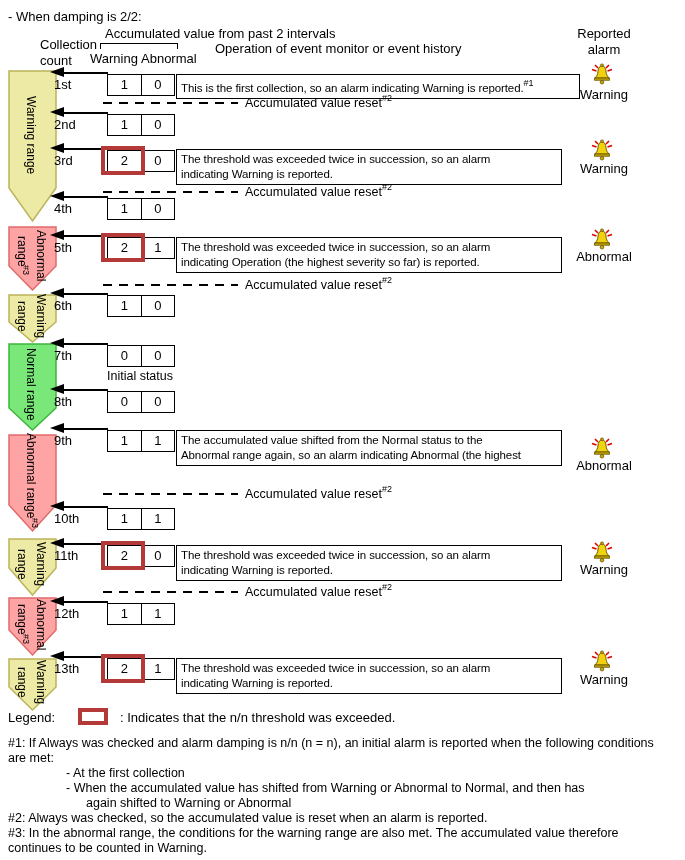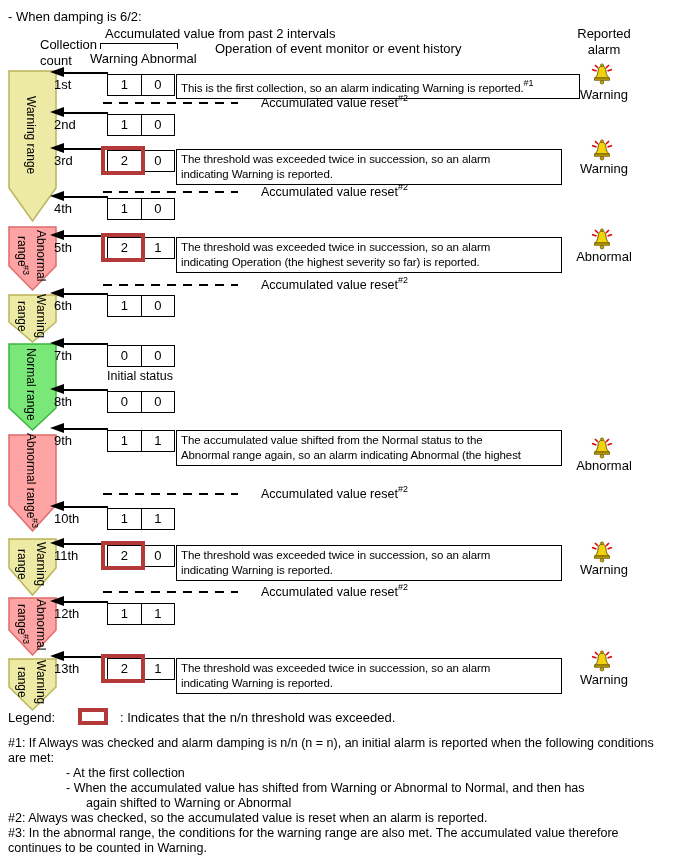--- a/index.html
+++ b/index.html
@@ -24,42 +24,42 @@
   .hl{position:absolute;left:101px;width:44px;height:29px;box-sizing:border-box;
       border:4px solid #B43A3A;background:transparent;}
   
   .desc{position:absolute;left:176px;width:376px;border:1.5px solid #000;
         background:#fff;padding:2px 4px;font-size:11.5px;letter-spacing:-0.1px;}
   .desc .dl{line-height:15px;white-space:nowrap;}
   sup.sp{font-size:9px;position:relative;top:-1px;}
   
   .reset{position:absolute;left:103px;width:135px;height:2px;
          background:repeating-linear-gradient(90deg,#000 0 9px,transparent 9px 16px);}
-  .rlabel{position:absolute;left:261px;font-size:12.5px;white-space:nowrap;}
+  .rlabel{position:absolute;left:245px;font-size:12.5px;white-space:nowrap;}
   
   .bell{position:absolute;left:590px;}
   .al{position:absolute;left:566px;width:76px;text-align:center;font-size:13px;}
   
   .vtwrap{position:absolute;left:8px;width:49px;display:flex;
           flex-direction:row-reverse;align-items:center;justify-content:center;}
   .vt{writing-mode:vertical-rl;-webkit-text-orientation:sideways;text-orientation:sideways;
       font-size:12px;white-space:nowrap;line-height:15px;}
   .bracket{position:absolute;left:100px;top:43px;width:76px;height:5px;
            border-top:1.5px solid #000;border-left:1.5px solid #000;border-right:1.5px solid #000;}
   .legendbox{position:absolute;left:78px;top:708px;width:30px;height:17px;
              box-sizing:border-box;border:4px solid #B43A3A;background:#fff;}
   .fn{position:absolute;font-size:12.5px;white-space:nowrap;}
   .rowlabel{position:absolute;left:54px;width:44px;text-align:left;font-size:13px;white-space:nowrap;}
 </style>
 </head>
 <body>
 
 <div id="stage">
 
-  <div class="abs t13" style="left:8px;top:9px">- When damping is 6/2:</div>
+  <div class="abs t13" style="left:8px;top:9px">- When damping is 2/2:</div>
   <div class="abs t13" style="left:105px;top:26px">Accumulated value from past 2 intervals</div>
   <div class="abs t13 prel" style="left:40px;top:37px">Collection
 count</div>
   <div class="bracket"></div>
   <div class="abs t13" style="left:90px;top:51px">Warning</div>
   <div class="abs t13" style="left:141px;top:51px">Abnormal</div>
   <div class="abs t13" style="left:215px;top:41px">Operation of event monitor or event history</div>
   <div class="abs t13 prel" style="left:566px;top:26px;width:76px;text-align:center">Reported
 alarm</div>
 

